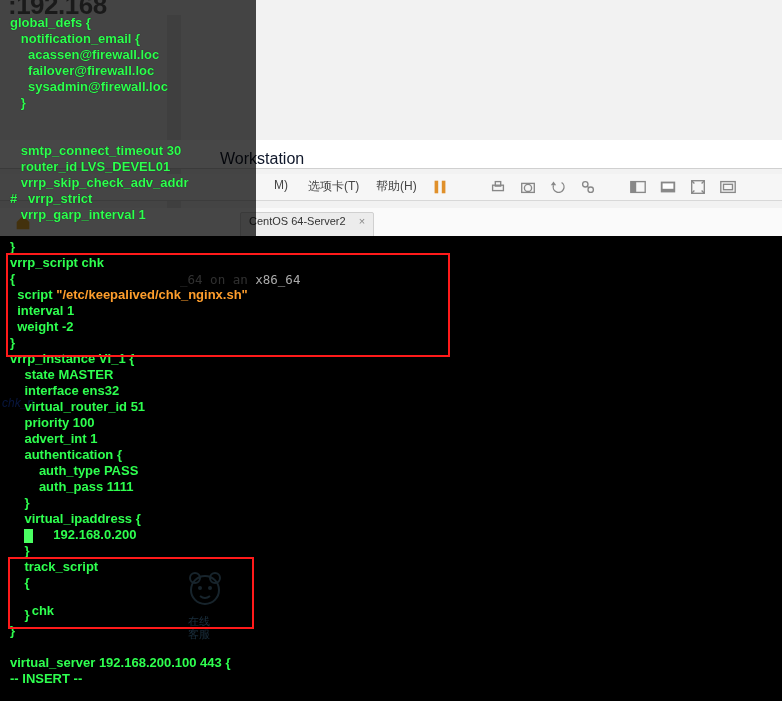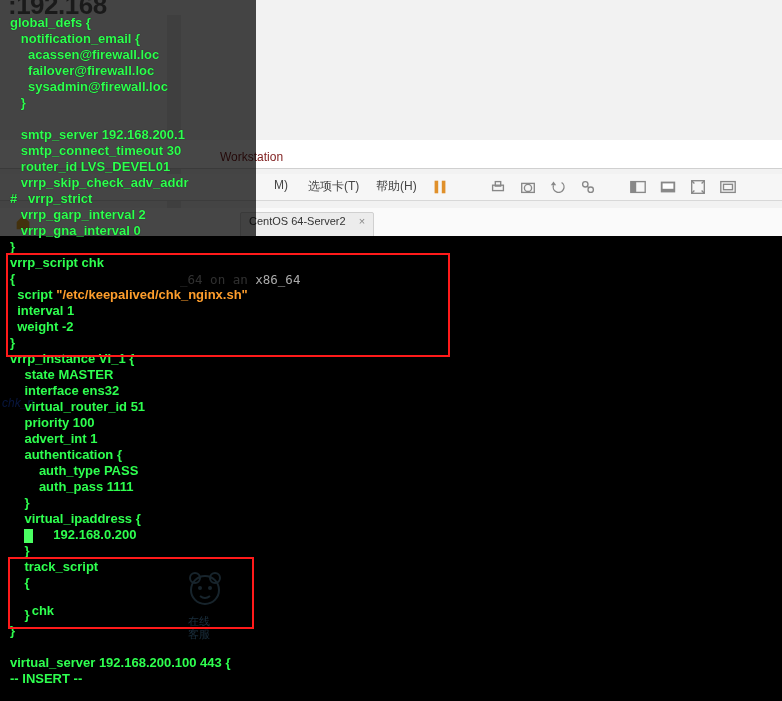--- a/index.html
+++ b/index.html
@@ -27,22 +27,22 @@
     position: absolute;
     left: 0; top: 140px;
     width: 782px; height: 28px;
     background: #ffffff;
     border-bottom: 1px solid #d0d0d0;
   }
   .vm-title-text {
     position: absolute;
     left: 220px; top: 150px;
     font-family: "Segoe UI", sans-serif;
-    font-size: 12px;
-    color: #7f1d1d;
+    font-size: 16px;
+    color: #0f172a;
   }
   .vm-menubar {
     position: absolute;
     left: 0; top: 174px;
     width: 782px; height: 26px;
     background: #f6f6f6;
     border-bottom: 1px solid #d8d8d8;
   }
   .vm-menu-item {
     position: absolute;
@@ -311,27 +311,25 @@
 
   <div class="terminal-pane"></div>
 
   <div class="code-layer">
     <div class="code-line" style="top:15px">global_defs {</div>
     <div class="code-line" style="top:31px">   notification_email {</div>
     <div class="code-line" style="top:47px">     acassen@firewall.loc</div>
     <div class="code-line" style="top:63px">     failover@firewall.loc</div>
     <div class="code-line" style="top:79px">     sysadmin@firewall.loc</div>
     <div class="code-line" style="top:95px">   }</div>
-    <div class="code-line" style="top:127px">   smtp_server 192.168.200.1</div>
     <div class="code-line" style="top:143px">   smtp_connect_timeout 30</div>
     <div class="code-line" style="top:159px">   router_id LVS_DEVEL01</div>
     <div class="code-line" style="top:175px">   vrrp_skip_check_adv_addr</div>
     <div class="code-line" style="top:191px">#   vrrp_strict</div>
-    <div class="code-line" style="top:207px">   vrrp_garp_interval 2</div>
-    <div class="code-line" style="top:223px">   vrrp_gna_interval 0</div>
+    <div class="code-line" style="top:207px">   vrrp_garp_interval 1</div>
     <div class="code-line" style="top:239px">}</div>
     <div class="code-line" style="top:255px">vrrp_script chk</div>
     <div class="code-line" style="top:271px">{</div>
     <div class="code-line" style="top:287px"><span>  script </span><span class="orange">"/etc/keepalived/chk_nginx.sh"</span></div>
     <div class="code-line" style="top:303px">  interval 1</div>
     <div class="code-line" style="top:319px">  weight -2</div>
     <div class="code-line" style="top:335px">}</div>
     <div class="code-line" style="top:351px">vrrp_instance VI_1 {</div>
     <div class="code-line" style="top:367px">    state MASTER</div>
     <div class="code-line" style="top:383px">    interface ens32</div>

